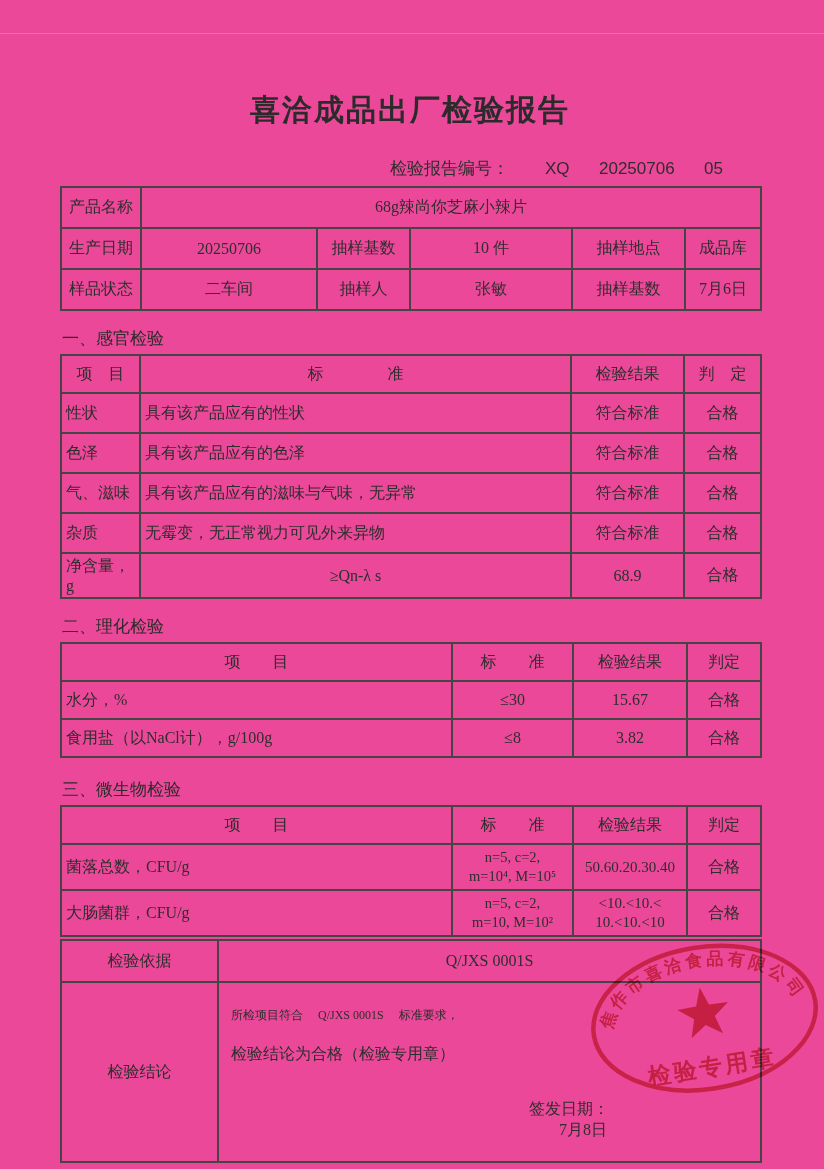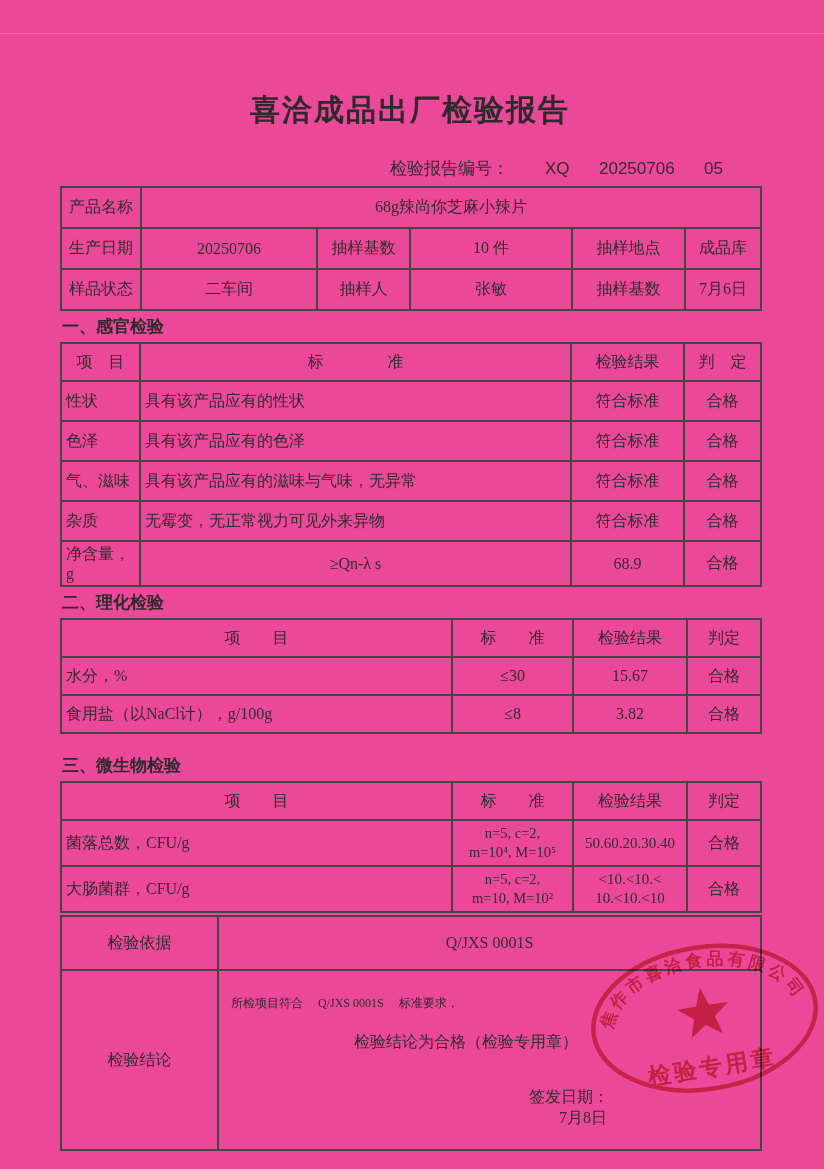--- a/index.html
+++ b/index.html
@@ -24,34 +24,34 @@
   .report-no .val { margin-left:36px; word-spacing:10px; font-family:"Liberation Sans","DejaVu Sans",sans-serif; }
   table { border-collapse:collapse; table-layout:fixed; width:700px; }
   td {
     border:2px solid #454545; font-size:16px; padding:2px 4px;
     overflow:hidden; vertical-align:middle;
   }
   .c { text-align:center; }
   .l { text-align:left; padding-left:4px; }
   .t-info td { height:41px; }
   .sec-head {
-    margin:4px 0 4px 2px;
+    margin:16px 0 4px 2px;
     font-family:"Liberation Sans","DejaVu Sans",sans-serif;
-    font-size:17px; font-weight:bold; color:#2b2b2b;
+    font-size:17px; font-weight:normal; color:#2b2b2b;
   }
   .t-sense td.hrow, .t-std td.hrow { height:38px; text-align:center;margin-top:15px; }
   .t-sense td { height:40px; }
   .t-std td { height:38px; }
   .t-micro td { height:46px; }
   .twoline { display:block; line-height:19px; text-align:center; font-size:14.5px; }
   .res2 { font-size:15px; }
-  .t-footer td.basisrow { height:54px; }
+  .t-footer td.basisrow { height:42px; }
   .t-footer td.concrow { height:112px; vertical-align:top; }
   .conc-line1 { margin:22px 0 0 8px; font-size:12px; white-space:pre; }
-  .conc-line2 { display:flex; justify-content:center; margin:20px 55px 0 8px; font-size:16px; }
+  .conc-line2 { display:flex; justify-content:flex-start; margin:20px 55px 0 8px; font-size:16px; }
   .conc-line3 { margin:16px 0 0 258px; font-size:16px; white-space:pre; }
   .conc-line3 .val { margin-left:30px; }
   .stamp-wrap {
     position:absolute; left:585px; top:936px; width:242px; height:170px;
     transform:rotate(-9deg); opacity:0.82; mix-blend-mode:multiply;
     pointer-events:none;
   }
 </style>
 </head>
 <body>

